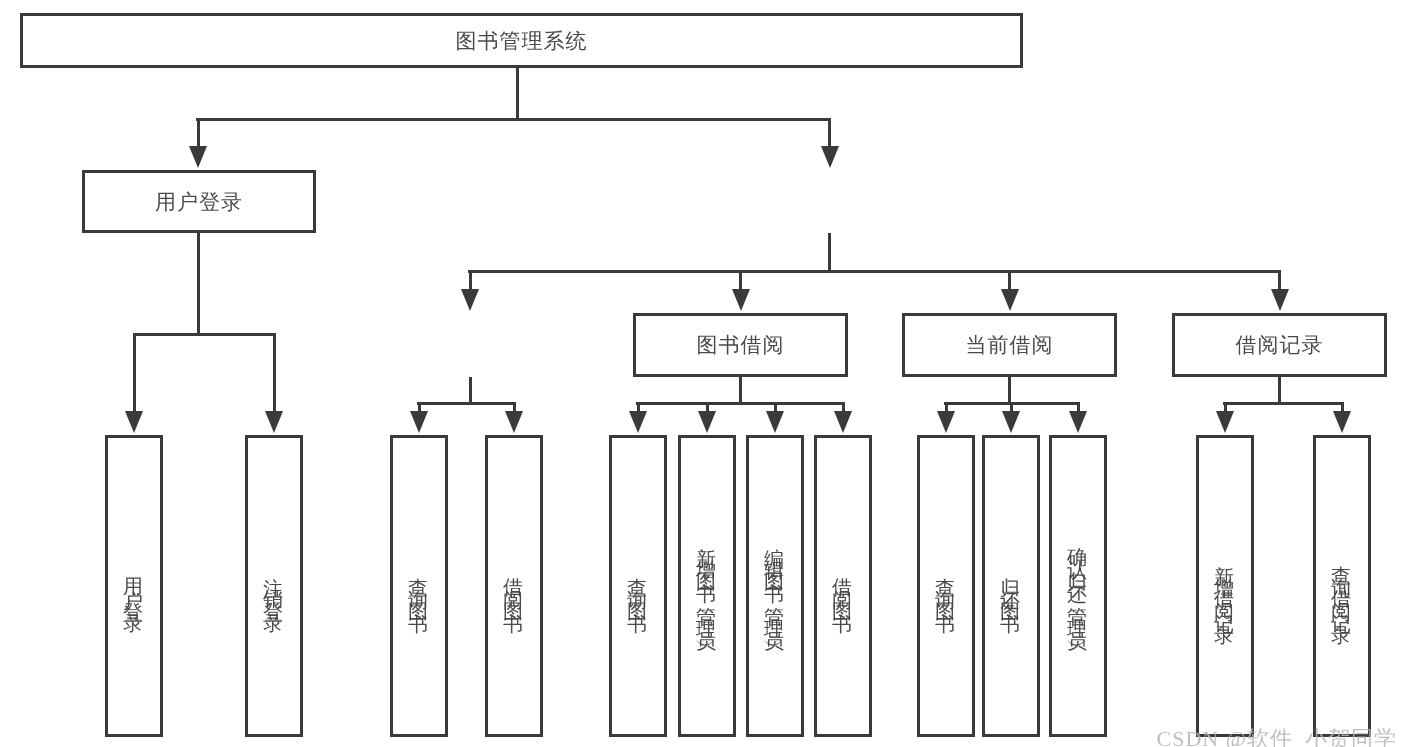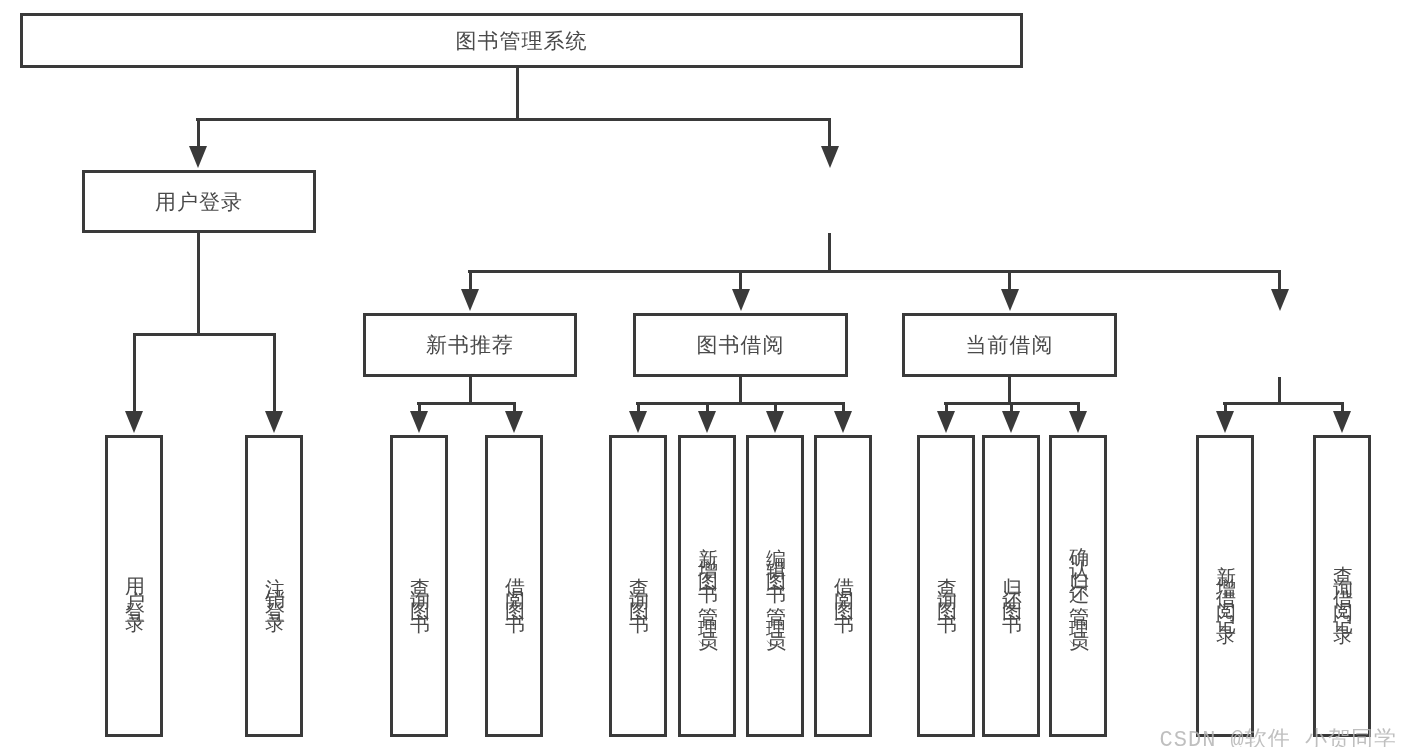--- a/index.html
+++ b/index.html
@@ -1,20 +1,20 @@
 <!DOCTYPE html>
 <html style="--line: #3a3a3a; --text: #4a4a4a; --watermark: #b5b5b5; --background: #ffffff;"><head>
 <meta charset="utf-8">
 <style>
   html,body{margin:0;padding:0;background:#ffffff;}
   #canvas{
     position:relative;
     width:1405px;height:747px;
     background:var(--background,#ffffff);
-    font-family:Liberation Mono, monospace;
+    font-family:Liberation Serif, serif;
     overflow:hidden;
   }
   .box{
     position:absolute;
     box-sizing:border-box;
     border:3px solid var(--line,#3a3a3a);
     background:#ffffff;
     display:flex;align-items:center;justify-content:center;
     color:var(--text,#4a4a4a);
   }
@@ -70,28 +70,28 @@
   <div class="line" style="left:468px;top:270px;width:813px;height:3px"></div>
   <div class="line" style="left:469px;top:270px;width:3px;height:23px"></div>
   <div class="line" style="left:739px;top:270px;width:3px;height:23px"></div>
   <div class="line" style="left:1008px;top:270px;width:3px;height:23px"></div>
   <div class="line" style="left:1278px;top:270px;width:3px;height:23px"></div>
   <div class="arrow" style="left:461px;top:289px"></div>
   <div class="arrow" style="left:732px;top:289px"></div>
   <div class="arrow" style="left:1001px;top:289px"></div>
   <div class="arrow" style="left:1271px;top:289px"></div>
 
-  <div class="box h" style="left:363px;top:313px;width:214px;height:64px">
-    <span>新书推荐</span>
-  </div>
   <div class="box h" style="left:902px;top:313px;width:215px;height:64px">
     <span>当前借阅</span>
   </div>
   <div class="box h" style="left:633px;top:313px;width:215px;height:64px">
     <span>图书借阅</span>
+  </div>
+  <div class="box h" style="left:1172px;top:313px;width:215px;height:64px">
+    <span>借阅记录</span>
   </div>
 
   <div class="line" style="left:197px;top:233px;width:3px;height:102px"></div>
   <div class="line" style="left:133px;top:333px;width:143px;height:3px"></div>
   <div class="line" style="left:133px;top:333px;width:3px;height:80px"></div>
   <div class="line" style="left:273px;top:333px;width:3px;height:80px"></div>
   <div class="arrow" style="left:125px;top:411px"></div>
   <div class="arrow" style="left:265px;top:411px"></div>
 
   <div class="line" style="left:469px;top:377px;width:3px;height:27px"></div>

